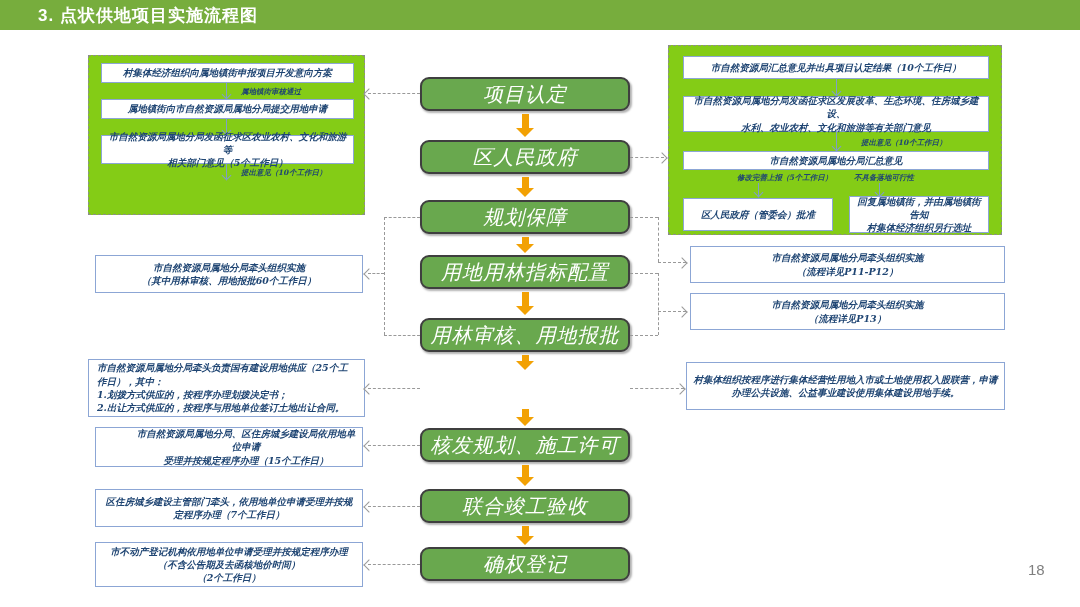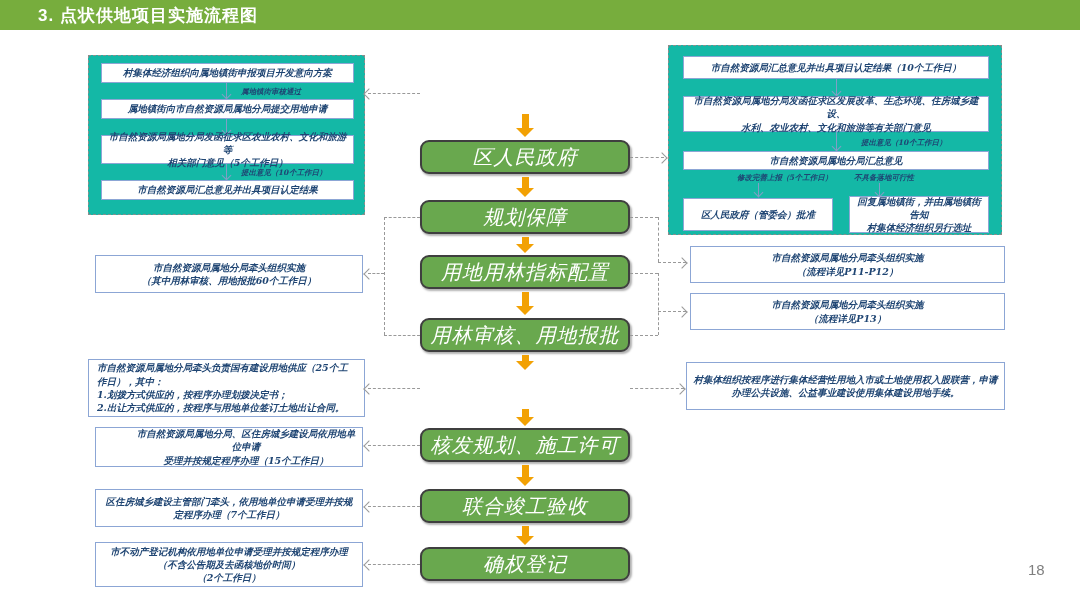--- a/index.html
+++ b/index.html
@@ -18,21 +18,21 @@
   #s6{top:372px}#s7{top:428px}#s8{top:489px}#s9{top:547px}
   
   .oarrow{position:absolute;left:516px;width:18px;display:flex;flex-direction:column;align-items:center;}
   .oarrow .stem{width:7px;background:#f2a104;flex:1;}
   .oarrow .head{width:0;height:0;border-left:9px solid transparent;border-right:9px solid transparent;
                 border-top:9px solid #f2a104;}
   #a1{top:114px;height:23px}#a2{top:177px;height:20px}#a3{top:237px;height:16px}
   #a4{top:292px;height:23px}#a5{top:355px;height:15px}#a6{top:409px;height:17px}
   #a7{top:465px;height:21px}#a8{top:526px;height:19px}
   
-  .group{position:absolute;border:1.6px dashed #8c8c8c;background:#14b8a6;box-sizing:border-box;}
+  .group{position:absolute;border:1.6px dashed #8c8c8c;background:#84cc16;box-sizing:border-box;}
   #grpL{left:88px;top:55px;width:277px;height:160px;}
   #grpR{left:668px;top:45px;width:334px;height:190px;}
   
   .nbox{position:absolute;background:#fff;border:1.5px solid #8ca6d5;color:#1f4573;font-weight:700;
         display:flex;align-items:center;justify-content:center;text-align:center;white-space:pre-line;
         font-size:9.5px;line-height:1.4;padding:1px 6px;box-sizing:border-box;font-style:italic;}
   #L1{left:12px;top:7px;width:253px;height:20px;}
   #L2{left:12px;top:43px;width:253px;height:20px;}
   #L3{left:12px;top:79px;width:253px;height:29px;}
   #L4{left:12px;top:124px;width:253px;height:20px;}
@@ -64,20 +64,21 @@
   .pagenum{position:absolute;left:984px;top:561px;color:#7f7f7f;font-size:15px;
            font-family:"Liberation Sans",sans-serif;margin-left:44px;}
 </style>
 </head>
 <body>
 
 <div id="slide">
   <div class="topbar"></div>
   <div class="title">3. 点状供地项目实施流程图</div>
 
+  <div class="gstep" id="s1">项目认定</div>
   <div class="gstep" id="s2">区人民政府</div>
   <div class="gstep" id="s3">规划保障</div>
   <div class="gstep" id="s4">用地用林指标配置</div>
   <div class="gstep" id="s5">用林审核、用地报批</div>
   <div class="gstep" id="s7">核发规划、施工许可</div>
   <div class="gstep" id="s8">联合竣工验收</div>
   <div class="gstep" id="s9">确权登记</div>
 
   <div class="oarrow" id="a1">
       <div class="stem"></div>
@@ -115,21 +116,20 @@
   <div class="group" id="grpL">
     <div class="nbox" id="L1">村集体经济组织向属地镇街申报项目开发意向方案</div>
     <div class="varrow" style="left:137px;top:27px;height:15px;"></div>
     <div class="albl" style="left:152px;top:31px;">属地镇街审核通过</div>
     <div class="nbox" id="L2">属地镇街向市自然资源局属地分局提交用地申请</div>
     <div class="varrow" style="left:137px;top:63px;height:15px;"></div>
     <div class="nbox" id="L3">市自然资源局属地分局发函征求区农业农村、文化和旅游等
 相关部门意见（5个工作日）</div>
     <div class="varrow" style="left:137px;top:108px;height:15px;"></div>
     <div class="albl" style="left:152px;top:112px;">提出意见（10个工作日）</div>
-    <div class="nbox" id="L4">市自然资源局汇总意见并出具项目认定结果</div>
   </div>
 
   <div class="group" id="grpR">
     <div class="nbox" id="R1">市自然资源局汇总意见并出具项目认定结果（10个工作日）</div>
     <div class="varrow" style="left:167px;top:33px;height:16px;"></div>
     <div class="nbox" id="R2">市自然资源局属地分局发函征求区发展改革、生态环境、住房城乡建设、
 水利、农业农村、文化和旅游等有关部门意见</div>
     <div class="varrow" style="left:167px;top:86px;height:18px;"></div>
     <div class="albl" style="left:192px;top:92px;">提出意见（10个工作日）</div>
     <div class="nbox" id="R3">市自然资源局属地分局汇总意见</div>

